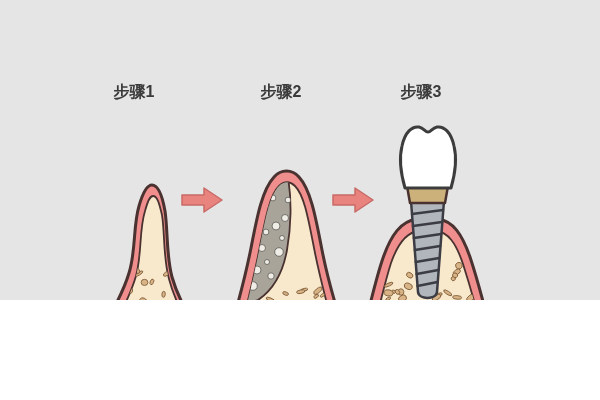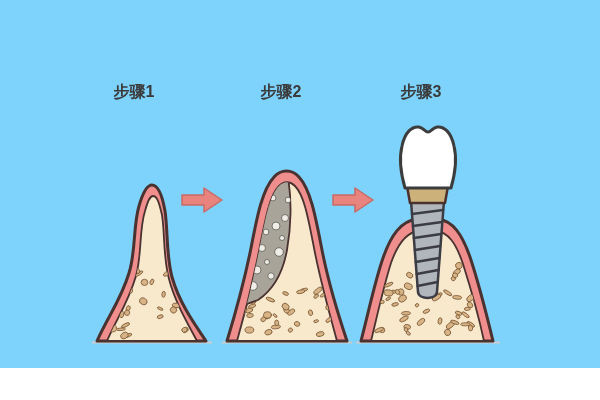--- a/index.html
+++ b/index.html
@@ -1,17 +1,17 @@
 <!DOCTYPE html>
 <html><head>
 <meta charset="utf-8">
 <style>
   html,body{margin:0;padding:0;background:#ffffff;}
   #stage{
-    position:relative;width:600px;height:368px;background:#7dd3fc;overflow:hidden;
+    position:relative;width:600px;height:300px;background:#e5e5e5;overflow:hidden;
     font-family:"Liberation Sans","DejaVu Sans",sans-serif;
   }
   svg{display:block;}
   text.step-label{
     font-family:"Liberation Sans","DejaVu Sans",sans-serif;
     font-size:16px;font-weight:bold;
   }
 </style>
 </head>
 <body>

